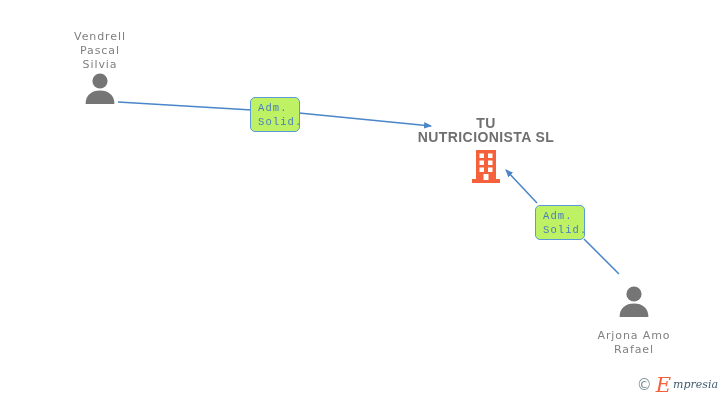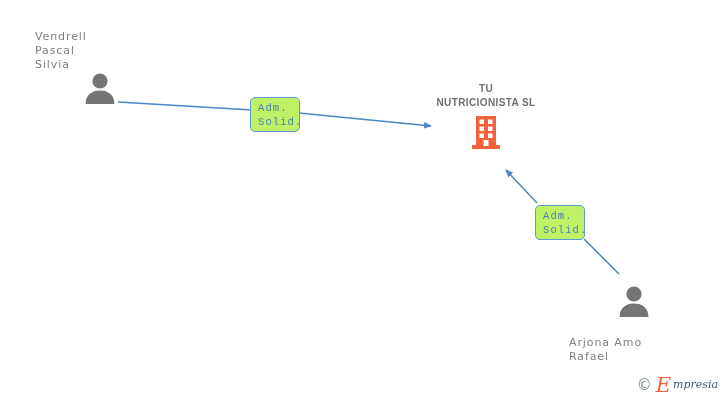--- a/index.html
+++ b/index.html
@@ -23,20 +23,21 @@
     top: 0;
     width: 728px;
     height: 400px;
     pointer-events: none;
   }
 
   
   .person-node {
     position: absolute;
     width: 130px;
+    text-align: center;
   }
   .person-name {
     color: #808080;
     font-size: 11px;
     line-height: 14px;
     letter-spacing: 0.9px;
     font-family: "DejaVu Sans", sans-serif;
     white-space: pre-line;
   }
   .person-icon {
@@ -45,26 +46,27 @@
   }
 
   
   .company-node {
     position: absolute;
     width: 200px;
     text-align: center;
   }
   .company-name {
     color: #6f6f6f;
-    font-size: 10px;
+    font-size: 14px;
     font-weight: bold;
     line-height: 14px;
     letter-spacing: 0.4px;
     font-family: "Liberation Sans", sans-serif;
     white-space: pre-line;
+    margin-top: 34px;
   }
   .company-icon {
     display: block;
     margin: 4px auto 0 auto;
   }
 
   
   .rel-label {
     position: absolute;
     background: #bef264;
@@ -164,21 +166,21 @@
   </div>
 
   <div class="rel-label" style="left:535px; top:205px; width:50px; height:35px;">Adm.
 Solid.</div>
 
   <div class="person-node" style="left:569px; top:285px;">
     <svg class="person-icon" width="40" height="32" viewBox="0 0 40 32">
       <circle cx="20" cy="9" r="7.6" fill="#757575"></circle>
       <path d="M5.6,32 C5.6,23.2 11.6,18.6 20,18.6 C28.4,18.6 34.4,23.2 34.4,32 Z" fill="#757575"></path>
     </svg>
-    <div class="person-name" style="margin-top:19px;">Arjona Amo
+    <div class="person-name" style="margin-top:12px;">Arjona Amo
 Rafael</div>
   </div>
 
   <div id="watermark">
     <span class="wm-c">©</span>
     <span class="wm-e">E</span>
     <span class="wm-rest">mpresia</span>
   </div>
 
 </div>

